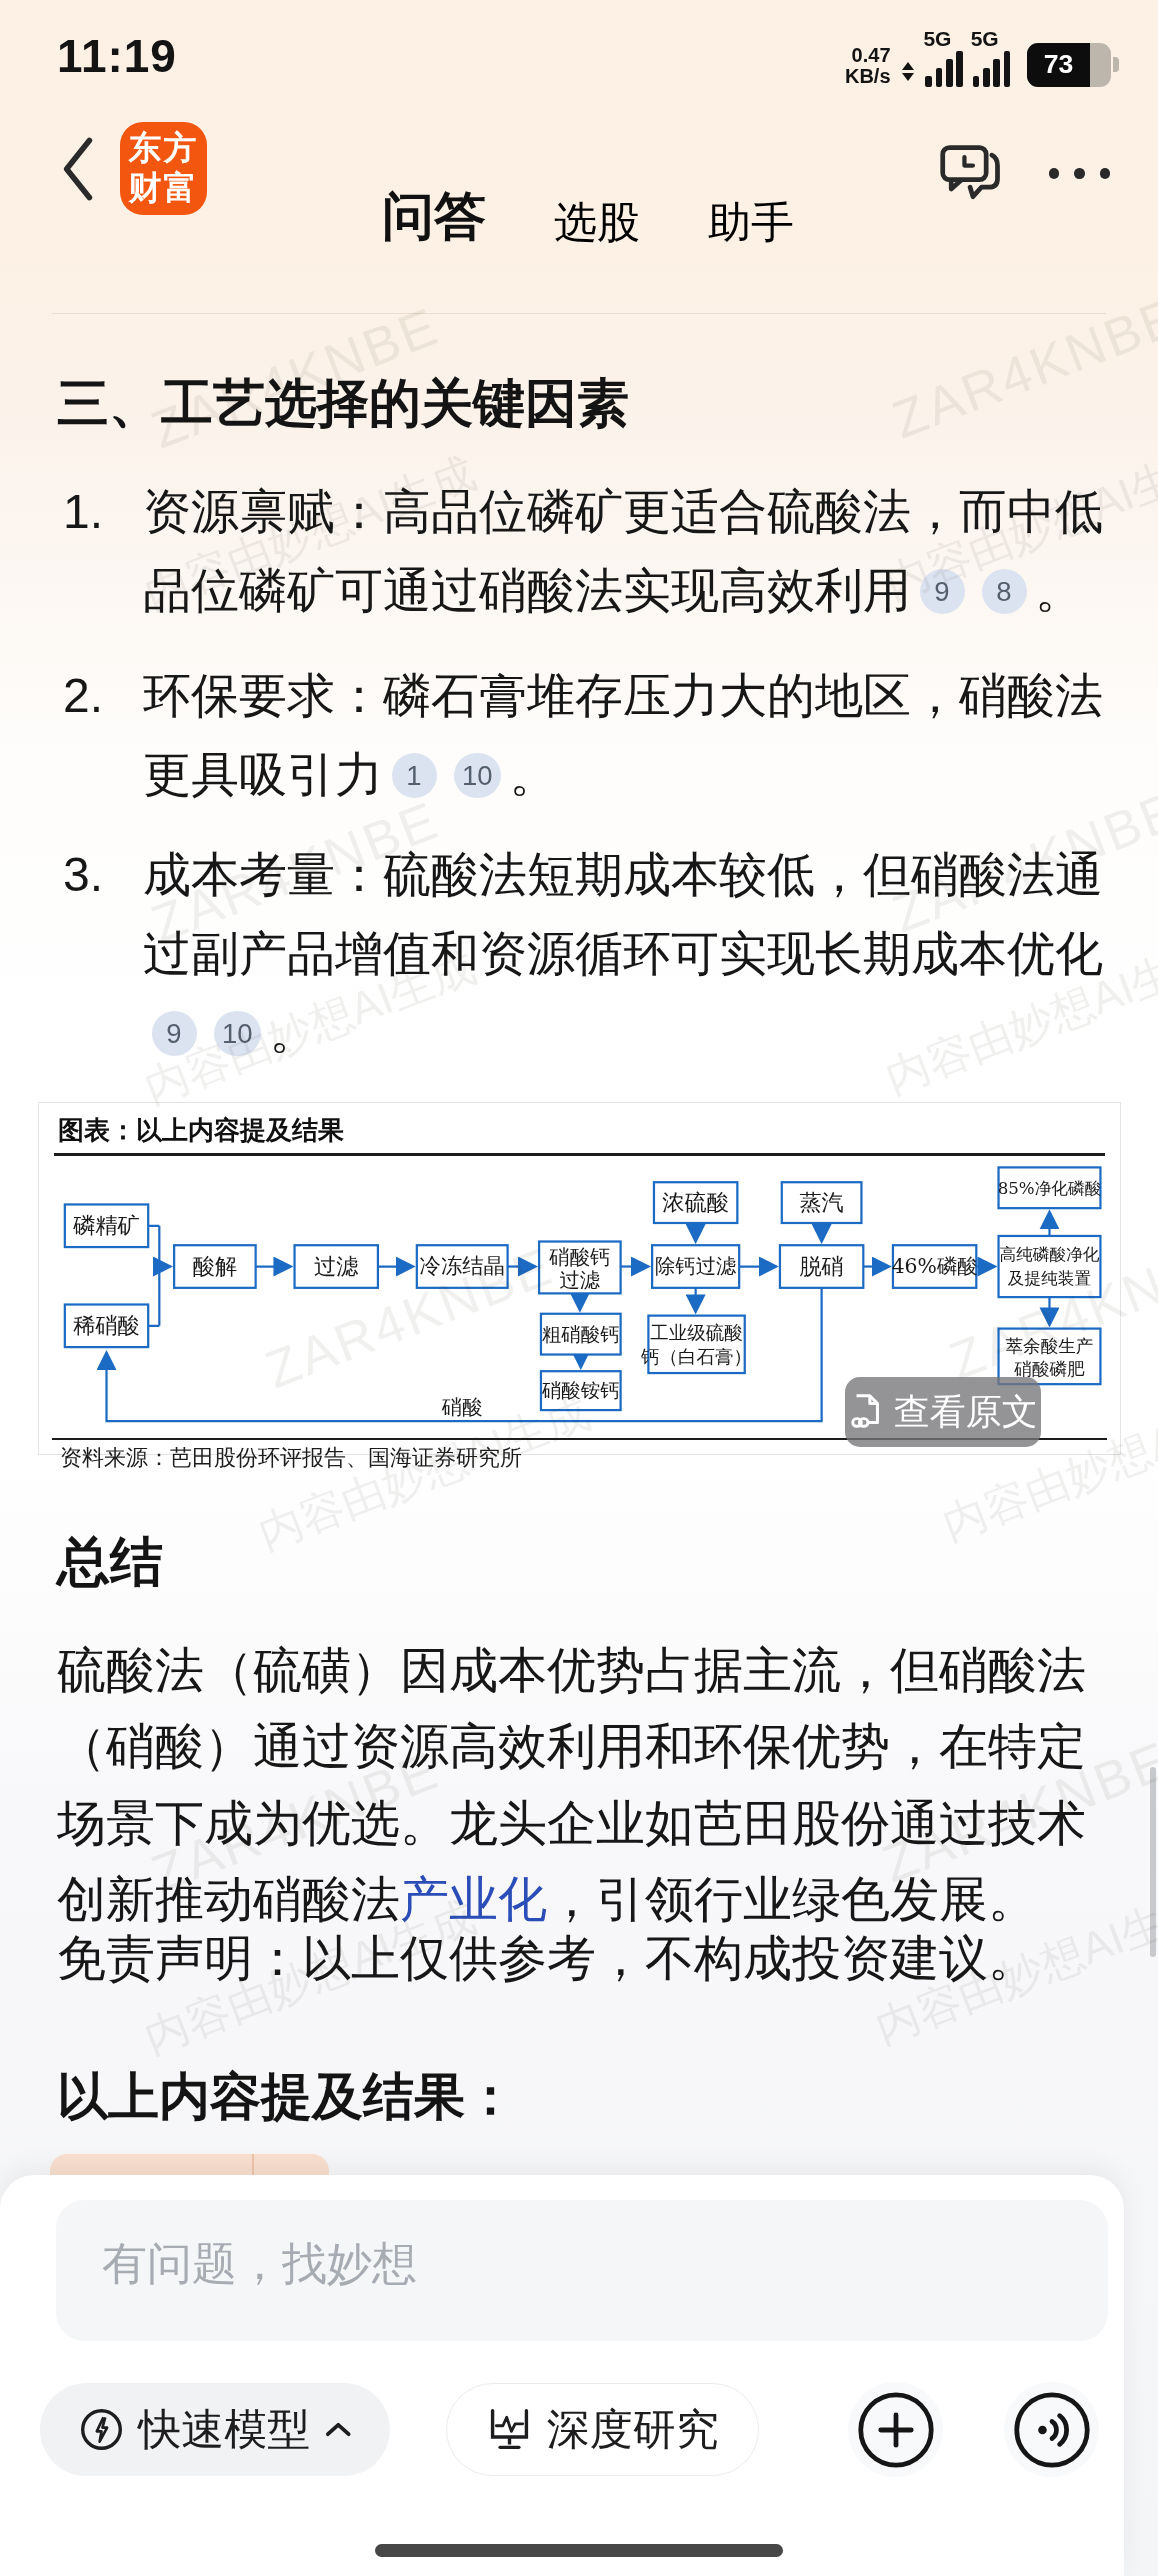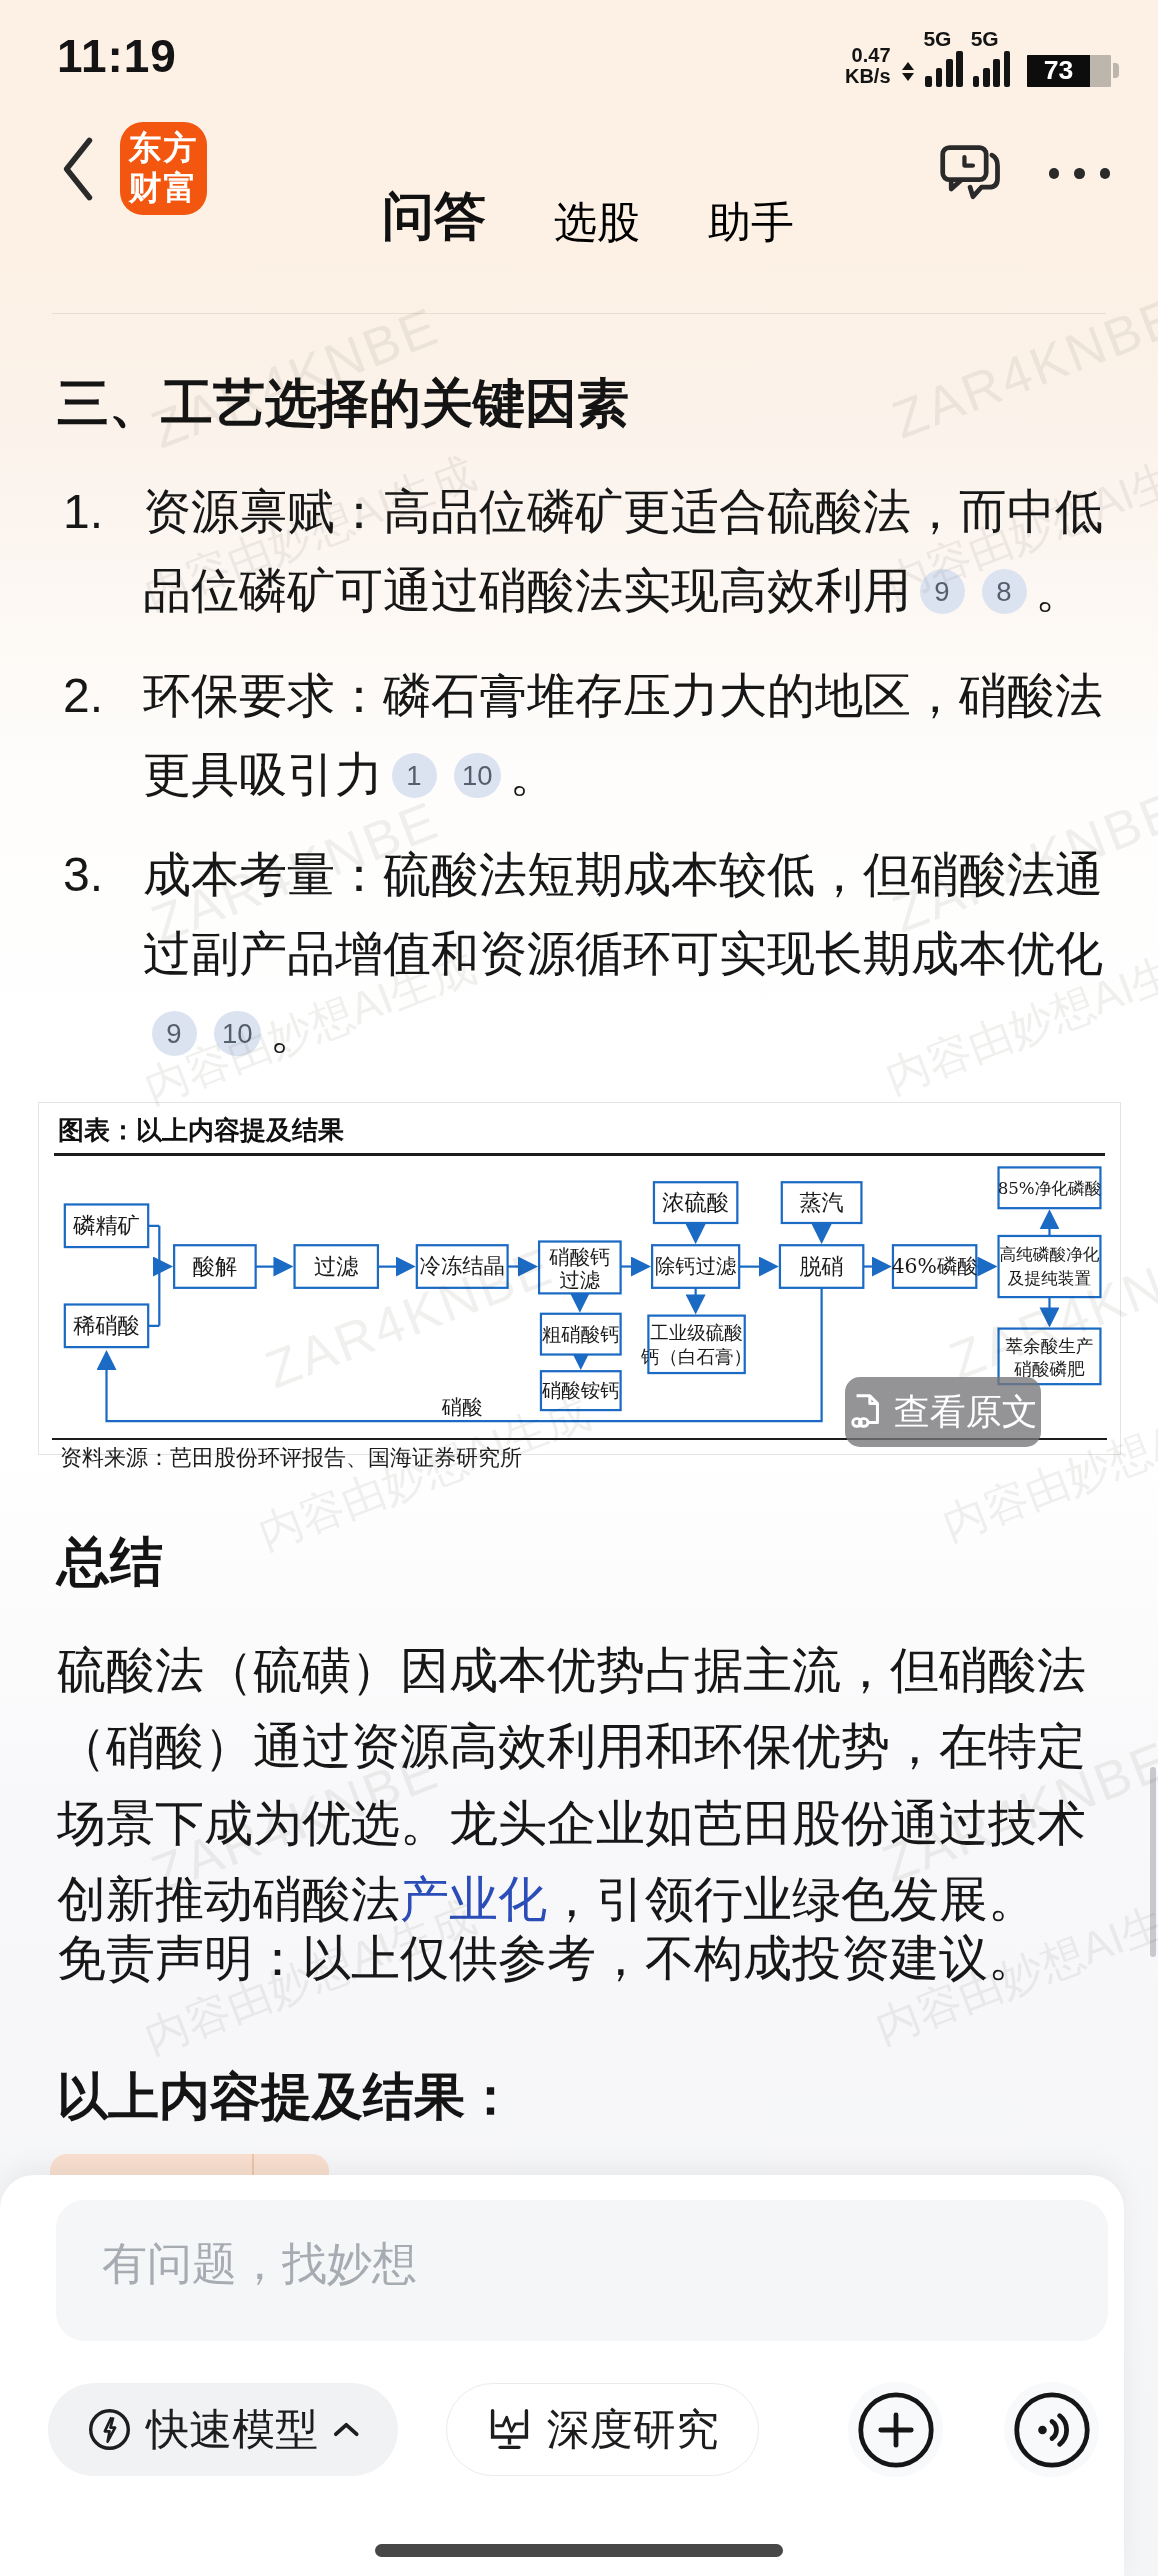--- a/index.html
+++ b/index.html
@@ -18,21 +18,21 @@
   .statusR { display:flex; align-items:flex-end; gap:9.5px; }
   .speed { text-align:right; font-size:20px; font-weight:bold; line-height:1.05; color:#141414; }
   .uddots { display:flex; flex-direction:column; gap:2.8px; margin:0 1.9px 5.7px 1.9px; }
   .tri-u { width:0;height:0;border-left:6.6px solid transparent;border-right:6.6px solid transparent;border-bottom:8.5px solid #141414; }
   .tri-d { width:0;height:0;border-left:6.6px solid transparent;border-right:6.6px solid transparent;border-top:8.5px solid #141414; }
   .siggrp { display:flex; flex-direction:column; align-items:flex-start; }
   .siggrp .g5 { font-size:21px; font-weight:bold; color:#141414; margin-left:-1.9px; }
   .bars { display:flex; align-items:flex-end; gap:3.8px; }
   .bars i { display:block; width:6.6px; background:#141414; border-radius:1.9px; }
   .battery { display:flex; align-items:center; margin-left:7.6px; }
-  .battbody { width:84px; height:32px; border-radius:1px; background:#bdb6ad; overflow:hidden; display:flex; }
+  .battbody { width:84px; height:44px; border-radius:11px; background:#bdb6ad; overflow:hidden; display:flex; }
   .battfill { width:74%; height:100%; background:#0d0d0d; color:#fff; font-size:26.6px; font-weight:bold; display:flex; align-items:center; justify-content:center; }
   .battnub { width:5.7px; height:15px; background:#bdb6ad; border-radius:0 3.8px 3.8px 0; margin-left:1.9px; }
 
   
   #appheader { left:0; top:95px; width:1159px; height:157px; }
   .backbtn { left:55px; top:38px; width:46px; height:72px; }
   .logo { left:120px; top:26.6px; width:87px; height:93px; background:#f3560f; border-radius:23px; color:#fff; font-weight:bold; font-size:33px; line-height:1.22; display:flex; flex-direction:column; align-items:center; justify-content:center; letter-spacing:1.9px; }
   .tabs { left:382px; top:0; height:157px; display:flex; align-items:flex-end; gap:68px; }
   .tab-active { font-size:52px; font-weight:bold; color:#111; }
   .tab { font-size:43px; color:#000000; }
@@ -72,21 +72,21 @@
   #chips { left:50px; top:2154px; width:279px; height:42px; background:#f8dfcf; border-radius:17px 17px 0 0; z-index:1; }
   #chips .chipdiv { position:absolute; left:202px; top:0; width:1.9px; height:100%; background:#eec4a9; }
 
   #scrollbar { right:2.8px; top:1767px; width:6.6px; height:190px; border-radius:3.8px; background:#c7c9cd; z-index:3; }
 
   
   #sheet { left:0; top:2175px; width:1124px; height:401px; background:#ffffff; border-radius:34px 34px 0 0; box-shadow:0 -7.6px 26.6px rgba(0,0,0,0.06); z-index:6; }
   .inputbox { position:absolute; left:56px; top:25px; width:1052px; height:141px; background:#f5f6f8; border-radius:28.5px; padding:34px 46px; }
   .placeholder { font-size:45px; color:#a7acb3; }
   .pill { position:absolute; top:208px; height:93px; border-radius:47px; display:flex; align-items:center; justify-content:center; gap:13.3px; font-size:43px; color:#1d1d1f; }
-  #modelpill { left:48px; width:350px; background:#f1f2f4; }
+  #modelpill { left:40px; width:350px; background:#f1f2f4; }
   #researchpill { left:446px; width:313px; background:#fff; border:1.9px solid #ebebed; }
   .roundbtn { position:absolute; top:207px; width:95px; height:95px; border-radius:50%; background:#f8f9fa; display:flex; align-items:center; justify-content:center; }
   #plusbtn { left:848px; } #voicebtn { left:1004px; }
   .homebar { position:absolute; left:375px; top:369px; width:408px; height:13.3px; border-radius:6.6px; background:#474747; }
 
   
   .wm { position:absolute; transform:rotate(-21deg); color:rgba(60,50,40,0.075); z-index:5; pointer-events:none; white-space:nowrap; }
   .wm .w1 { font-size:53px; letter-spacing:2.8px; }
   .wm .w2 { font-size:44px; margin:91px 0 0 -66px; }
 

